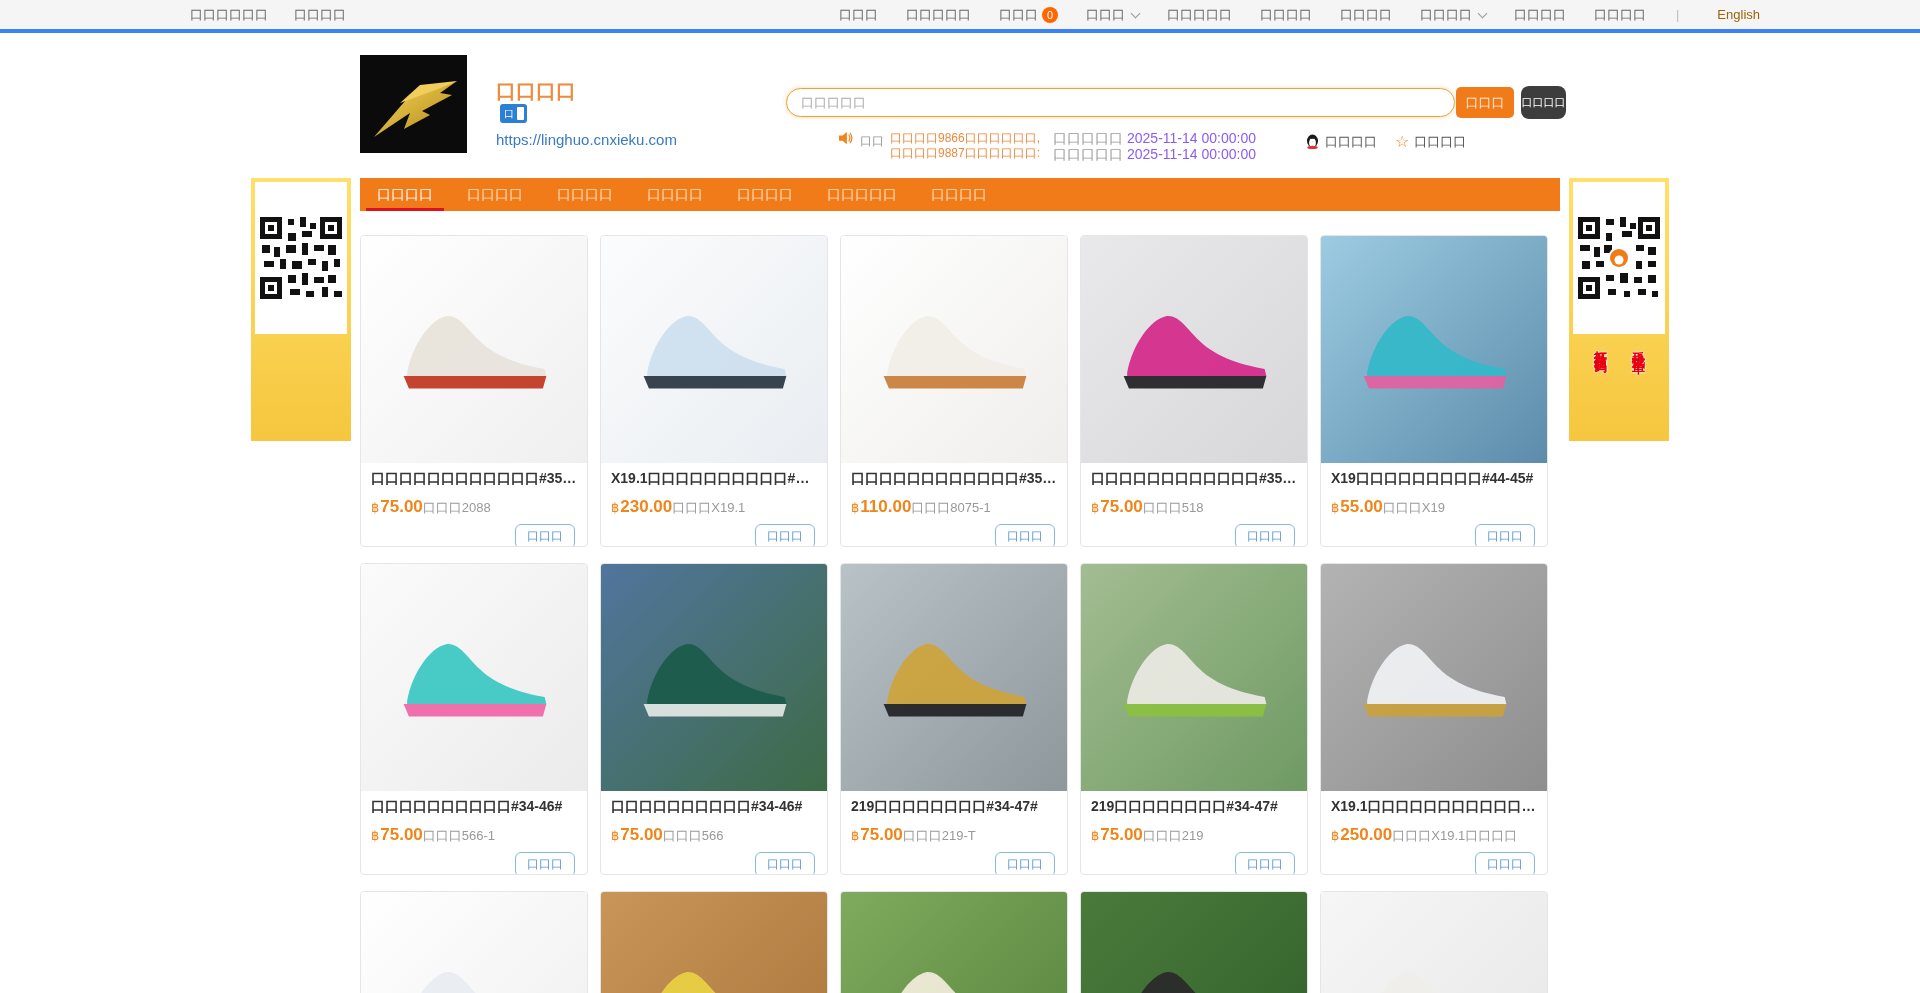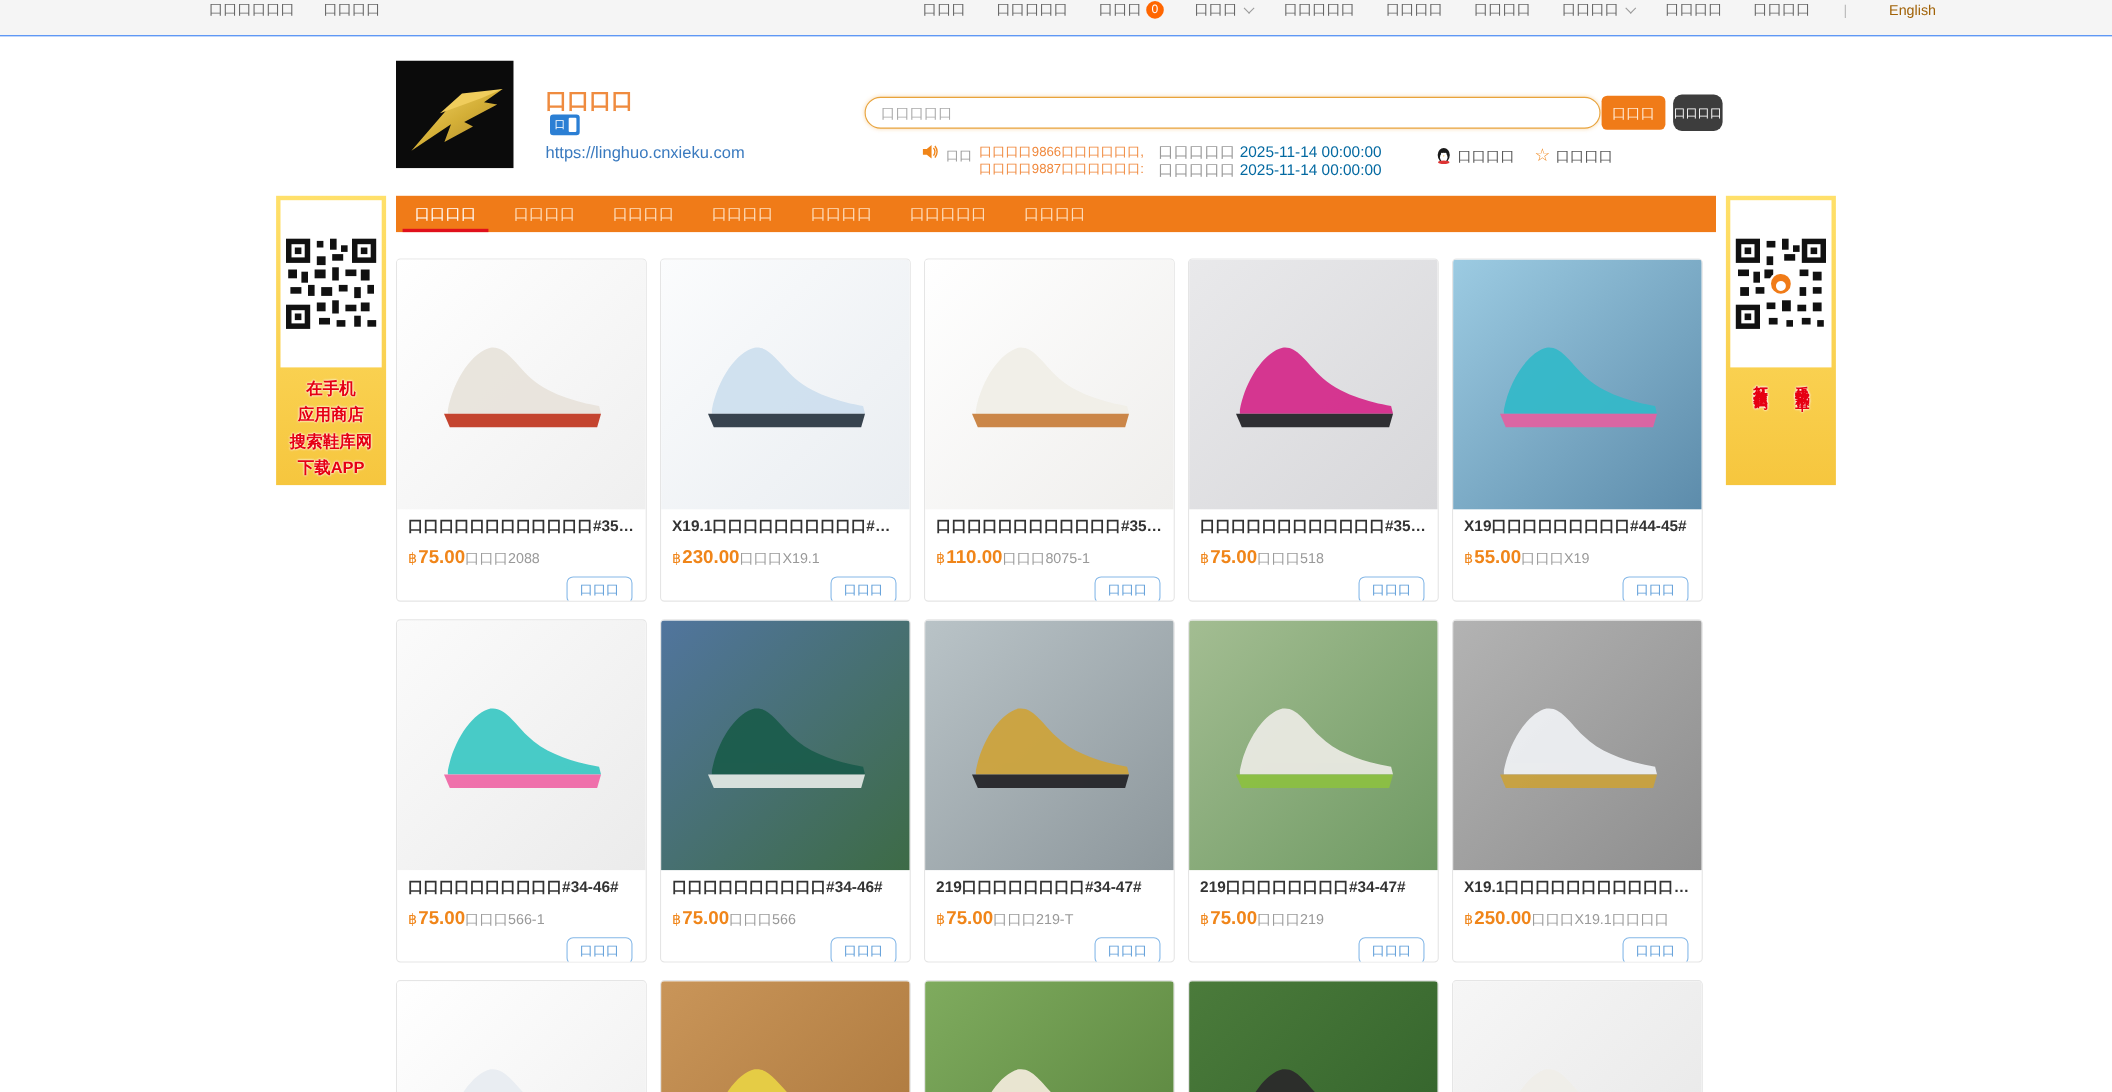--- a/index.html
+++ b/index.html
@@ -1,22 +1,22 @@
 <!DOCTYPE html>
 <html><head>
 <meta charset="utf-8">
 <style>
   * { margin:0; padding:0; box-sizing:border-box; }
   html,body { width:1920px; height:993px; overflow:hidden; background:#fff;
     font-family:"Liberation Sans", sans-serif; color:#333; }
 
   
   .topbar { position:absolute; left:0; top:0; width:1920px; height:33px;
-    background:#f5f5f5; border-bottom:1px solid #3b82f6;
-    display:flex; align-items:flex-start; justify-content:space-between;
+    background:#f5f5f5; border-bottom:4px solid #3b82f6;
+    display:flex; align-items:center; justify-content:space-between;
     padding:0 160px 0 190px; font-size:13px; color:#666;gap:40px; }
   .topbar-left { display:flex; gap:26px; }
   .topbar-right { display:flex; align-items:center; gap:28px; }
   .topnav-item { display:inline-flex; align-items:center; gap:4px; cursor:pointer; white-space:nowrap; }
   .badge { display:inline-block; min-width:16px; height:16px; border-radius:8px;
     background:#ff6600; color:#fff; font-size:11px; line-height:16px; text-align:center; }
   .chev { width:7px; height:7px; border-right:1.5px solid #9a9a9a; border-bottom:1.5px solid #9a9a9a;
     transform:rotate(45deg); display:inline-block; margin:-3px 0 0 3px; }
   .lang-divider { color:#bbb; margin:0 10px 0 2px; }
   .lang { color:#a16207; cursor:pointer; }
@@ -37,21 +37,21 @@
   .search-btn { position:absolute; left:1456px; top:87px; width:58px; height:31px; background:#f07b18;
     border:none; border-radius:5px; color:#ffe9d2; font-size:13px; cursor:pointer; }
   .dark-btn { position:absolute; left:1521px; top:86px; width:45px; height:33px; background:#3d3d3d;
     border:none; border-radius:8px; color:#fff; font-size:11px; cursor:pointer; }
 
   .announce { position:absolute; left:838px; top:131px; display:flex; align-items:flex-start; gap:6px; }
   .announce-label { color:#999; font-size:12px; margin-top:2px; }
   .announce-lines { color:#f0883c; font-size:12px; line-height:15px; }
   .dates { position:absolute; left:1053px; top:130px; font-size:14px; line-height:16px; }
   .date-row .dl { color:#999; margin-right:4px; }
-  .date-row .dv { color:#0369a1; }
+  .date-row .dv { color:#8b5cf6; }
   .contact { position:absolute; left:1305px; top:133px; display:flex; align-items:center; gap:18px; font-size:13px; color:#555; }
   .contact .grp { display:inline-flex; align-items:center; gap:5px; cursor:pointer; }
   .star-glyph { color:#f08519; font-size:16px; line-height:14px; }
 
   
   .nav { position:absolute; left:360px; top:178px; width:1200px; height:33px; background:#f07b18;
     display:flex; align-items:stretch; }
   .nav-tab { position:relative; padding:0 17px; display:flex; align-items:center;
     color:rgba(255,228,198,.95); font-size:14px; cursor:pointer; }
   .nav-tab.active { color:#fff; }
@@ -280,29 +280,20 @@
           <rect x="67" y="7" width="12" height="12"></rect>
           <rect x="7" y="67" width="12" height="12"></rect>
         </g>
       <g fill="#111">
           <rect x="10" y="10" width="6" height="6"></rect>
           <rect x="70" y="10" width="6" height="6"></rect>
           <rect x="10" y="70" width="6" height="6"></rect>
         </g>
     </svg>
   </div>
-  <div class="banner-lines">
-  <div class="banner-line">在手机</div>
-
-  <div class="banner-line">应用商店</div>
-
-  <div class="banner-line">搜索鞋库网</div>
-
-  <div class="banner-line">下载APP</div>
-</div>
 </div>
 
 <div class="banner right">
   <div class="qr">
     <svg viewBox="0 0 86 86">
       <rect width="86" height="86" fill="#fff"></rect>
       <g fill="#111">
         <rect x="2" y="2" width="22" height="22"></rect>
           <rect x="62" y="2" width="22" height="22"></rect>
           <rect x="2" y="62" width="22" height="22"></rect>

